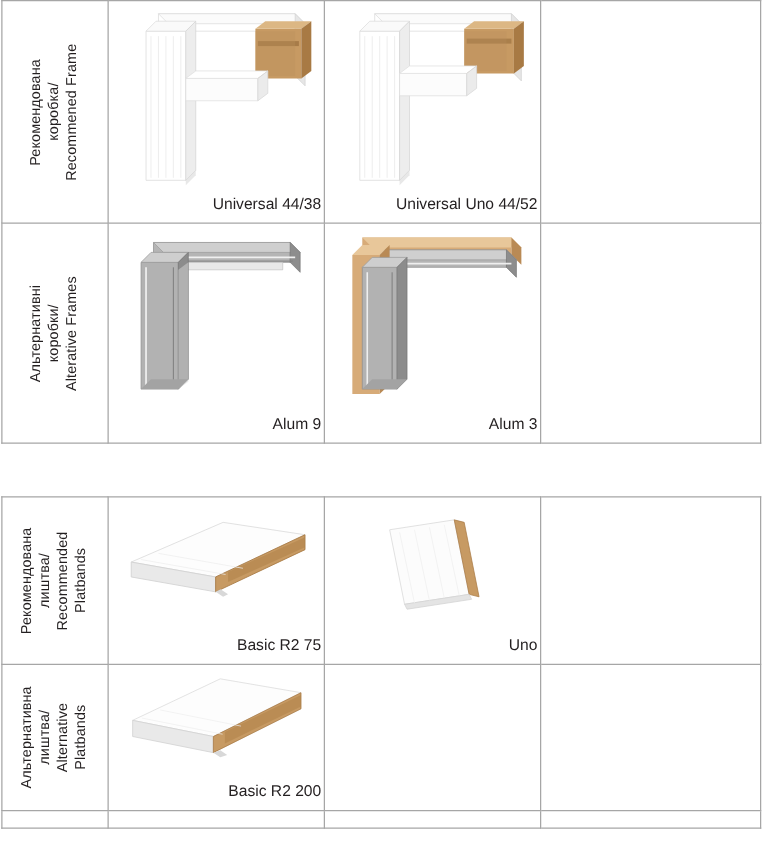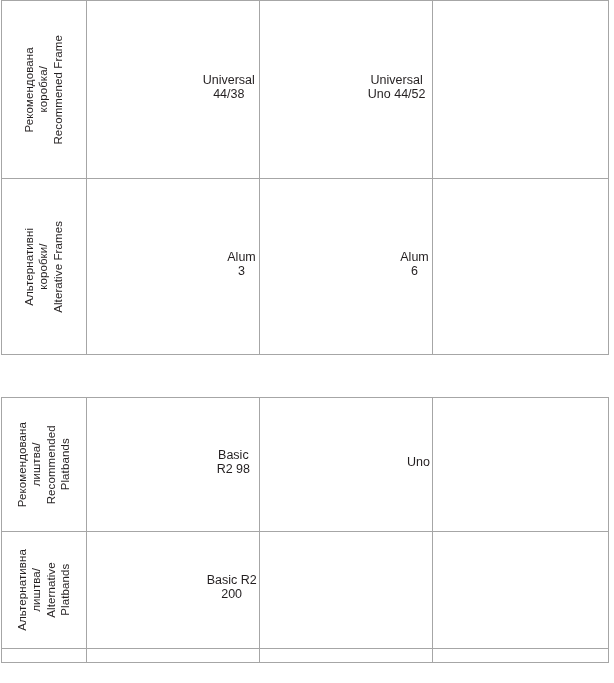--- a/index.html
+++ b/index.html
@@ -53,21 +53,22 @@
     color: #231f20;
     white-space: pre-line;
     letter-spacing: 0.1px;
   }
 
   
   .cell-inner {
     position: relative;
     height: 100%;
     display: flex;
-    align-items: center;
+    flex-direction: column;
+    align-items: flex-end;
     justify-content: flex-end;
     box-sizing: border-box;
   }
   .art {
     flex: 1 1 auto;
     width: 100%;
     position: relative;
   }
   .caption {
     font-size: 12.5px;
@@ -218,21 +219,21 @@
                   <polygon points="26,30 34,22 64,22 56,30" fill="#cecece" stroke="#9d9d9d" stroke-width="0.6"></polygon>
                   <polygon points="56,30 64,22 64,124 56,132" fill="#8c8c8c" stroke="#777" stroke-width="0.6"></polygon>
                   <line x1="30" y1="34" x2="30" y2="130" stroke="#efefef" stroke-width="1.4"></line>
                   <line x1="52" y1="34" x2="52" y2="130" stroke="#7d7d7d" stroke-width="0.8"></line>
 
                   <polygon points="56,36 64,30 64,126 56,132" fill="#d6d6d6" opacity="0.5"></polygon>
                   <polygon points="26,132 34,124 64,124 56,132" fill="#a3a3a3"></polygon>
                 </svg>
               </div>
             </div>
-            <div class="caption">Alum 3</div>
+            <div class="caption">Alum 9</div>
           </div>
         </td>
 
         <td>
           <div class="cell-inner">
             <div class="art">
               <div class="svgbox">
                 <svg viewBox="0 0 173 150" preserveAspectRatio="xMidYMid meet">
 
                   <polygon points="30,10 150,10 150,24 30,24" fill="#d7ab78"></polygon>
@@ -250,21 +251,21 @@
 
                   <polygon points="30,34 58,34 58,132 30,132" fill="#b2b2b2" stroke="#8f8f8f" stroke-width="0.6"></polygon>
                   <polygon points="30,34 38,26 66,26 58,34" fill="#cecece" stroke="#9d9d9d" stroke-width="0.6"></polygon>
                   <polygon points="58,34 66,26 66,124 58,132" fill="#8c8c8c" stroke="#777" stroke-width="0.6"></polygon>
                   <line x1="34" y1="38" x2="34" y2="130" stroke="#efefef" stroke-width="1.3"></line>
                   <line x1="54" y1="38" x2="54" y2="130" stroke="#7d7d7d" stroke-width="0.8"></line>
                   <polygon points="30,132 38,124 66,124 58,132" fill="#a3a3a3"></polygon>
                 </svg>
               </div>
             </div>
-            <div class="caption">Alum 6</div>
+            <div class="caption">Alum 3</div>
           </div>
         </td>
 
         <td></td>
       </tr>
     </tbody>
   </table>
 
   <div class="gap"></div>
 
@@ -302,21 +303,21 @@
 
                   <polygon points="86,76 92,80 96,78 90,74" fill="#d8d8d8"></polygon>
 
                   <g stroke="#eeeeee" stroke-width="0.6">
                     <line x1="26" y1="50" x2="94" y2="62"></line>
                     <line x1="40" y1="45" x2="108" y2="57"></line>
                   </g>
                 </svg>
               </div>
             </div>
-            <div class="caption">Basic R2 98</div>
+            <div class="caption">Basic R2 75</div>
           </div>
         </td>
 
         <td>
           <div class="cell-inner">
             <div class="art">
               <div class="svgbox">
                 <svg viewBox="0 0 173 110" preserveAspectRatio="xMidYMid meet">
 
                   <polygon points="52,26 104,18 116,78 64,86" fill="#fcfcfc" stroke="#dcdcdc" stroke-width="0.7"></polygon>

